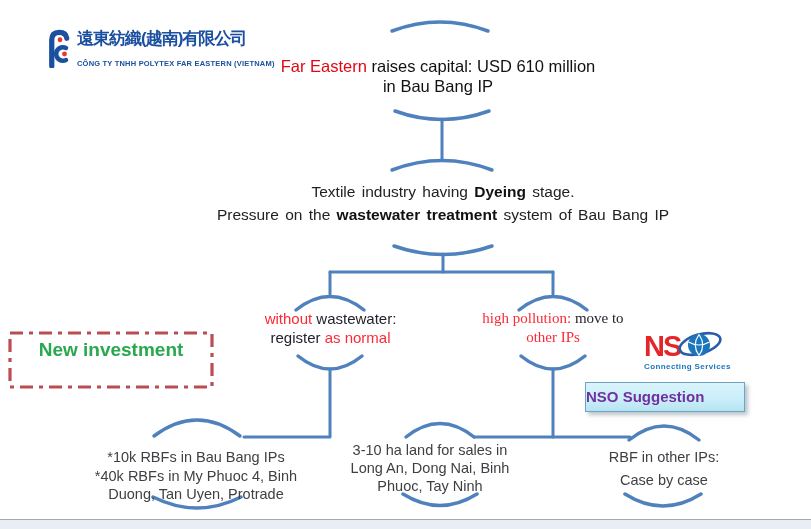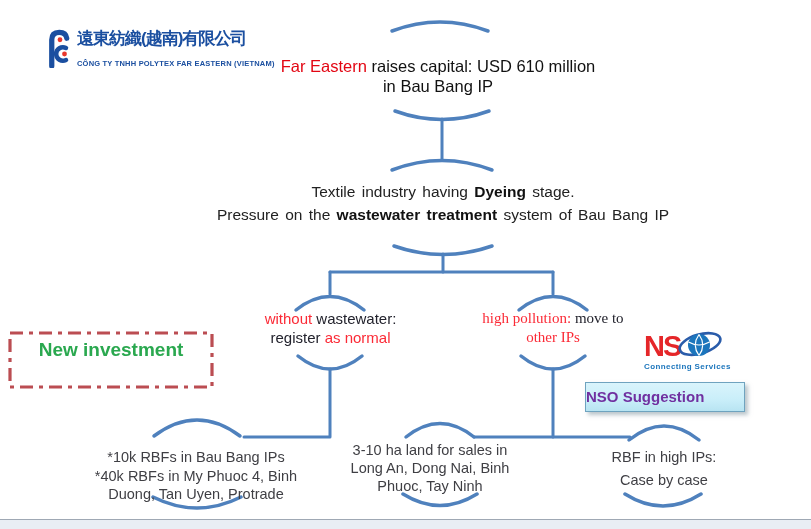--- a/index.html
+++ b/index.html
@@ -174,17 +174,17 @@
   </div>
 </div>
 
 <div class="abs center outcome outcome-middle">
   <span>3-10 ha land for sales in</span><br>
   <span>Long An, Dong Nai, Binh</span><br>
   <span>Phuoc, Tay Ninh</span>
 </div>
 
 <div class="abs center outcome outcome-right">
-  <span>RBF in high IPs:</span><br>
+  <span>RBF in other IPs:</span><br>
   <span>Case by case</span>
 </div>
 
 <div class="abs bottom-band"></div>
 
 </body></html>

